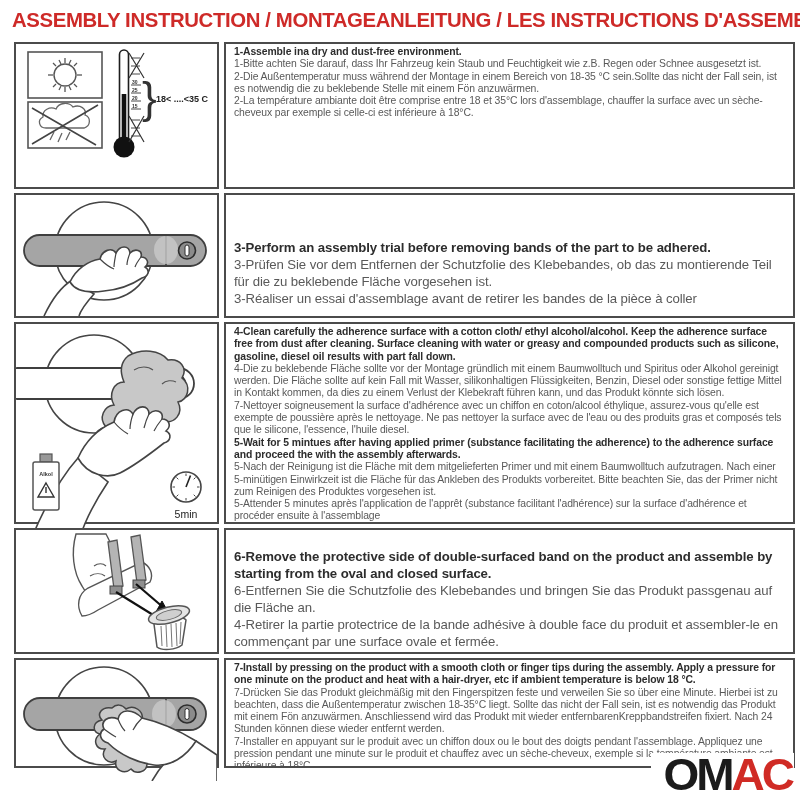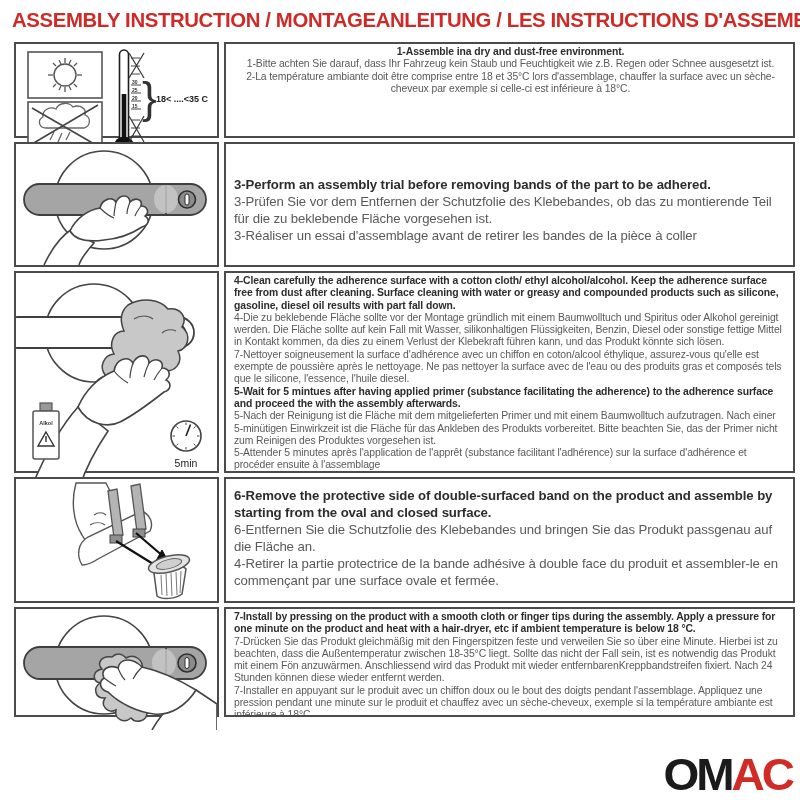--- a/index.html
+++ b/index.html
@@ -3,27 +3,27 @@
 <meta charset="utf-8">
 <style>
   html,body{margin:0;padding:0;background:#fff;}
   body{width:800px;height:800px;overflow:hidden;font-family:"Liberation Sans",sans-serif;position:relative;}
   .title{margin:8px 0 8px 0;height:26px;text-align:center;color:#ce2a28;font-weight:bold;
          font-size:21px;letter-spacing:-0.4px;transform:scaleX(0.97);white-space:nowrap;}
   .row{display:flex;margin:0 5px 4px 14px;}
   .illus{width:205px;flex:0 0 205px;border:2px solid #4b4b4b;box-sizing:border-box;margin-right:5px;background:#fff;}
   .txt{flex:1;border:2px solid #4b4b4b;box-sizing:border-box;background:#fff;overflow:hidden;
        padding:2px 6px 2px 8px;color:#595959;}
-  .r1{height:96px;text-align:center;} .r2{height:125px;} .r3{height:202px;} .r4{height:126px;} .r5{height:110px;}
+  .r1{height:147px;} .r2{height:125px;} .r3{height:202px;} .r4{height:126px;} .r5{height:110px;}
   .txt p{margin:0;}
   .small{font-size:10.4px;line-height:12.3px;letter-spacing:-0.1px;}
   .big{font-size:13.2px;line-height:17px;letter-spacing:-0.1px;}
   .b{font-weight:bold;color:#2d2d2d;}
   .gap{margin-top:8px;}
-  .pt28{padding-top:32px;} .pt14{padding-top:8px;}
+  .pt28{padding-top:44px;} .pt14{padding-top:18px;}
   .logo{position:absolute;right:6px;bottom:2px;background:#fff;padding:0 2px 0 12px;
         font-size:46px;font-weight:bold;letter-spacing:-3px;line-height:1;transform:scaleY(0.96);}
   .logo .blk{color:#1b1b1b;} .logo .red{color:#d02b25;}
   svg{display:block;}
 </style>
 </head>
 <body>
 
 <div class="title">ASSEMBLY INSTRUCTION / MONTAGEANLEITUNG / LES INSTRUCTIONS D'ASSEMBLAGE</div>
 
@@ -78,20 +78,21 @@
         </g>
         <path d="M113,9 L128,34 M128,9 L113,34 M113,72 L128,98 M128,72 L113,98" stroke="#333" stroke-width="1.2" fill="none"></path>
         <text x="126" y="69" font-size="44" fill="#333">}</text>
         <text x="140" y="58" font-size="9" font-weight="bold" fill="#222">18&lt; ....&lt;35 C</text>
       </g>
     </svg>
   </div>
   <div class="txt r1 small">
     <p class="b">1-Assemble ina dry and dust-free environment.</p>
     <p>1-Bitte achten Sie darauf, dass Ihr Fahrzeug kein Staub und Feuchtigkeit wie z.B. Regen oder Schnee ausgesetzt ist.</p>
+    <p>2-Die Außentemperatur muss während der Montage in einem Bereich von 18-35 °C  sein.Sollte das nicht der Fall sein, ist es notwendig die zu beklebende Stelle mit einem Fön anzuwärmen.</p>
     <p>2-La température ambiante doit être comprise entre 18 et 35°C lors d'assemblage, chauffer la surface avec un sèche-cheveux par exemple si celle-ci est inférieure à 18°C.</p>
   </div>
 </section>
 
 <section class="row">
   <div class="illus r2">
     <svg width="201" height="121" viewBox="0 0 201 121">
       <circle cx="88" cy="56" r="49" fill="#fff" stroke="#444" stroke-width="1.6"></circle>
       <rect x="8" y="40" width="182" height="31" rx="15.5" fill="#a5a5a5" stroke="#3f3f3f" stroke-width="1.8"></rect>
       <path d="M150,40 L150,71" stroke="#3f3f3f" stroke-width="1.6"></path>

